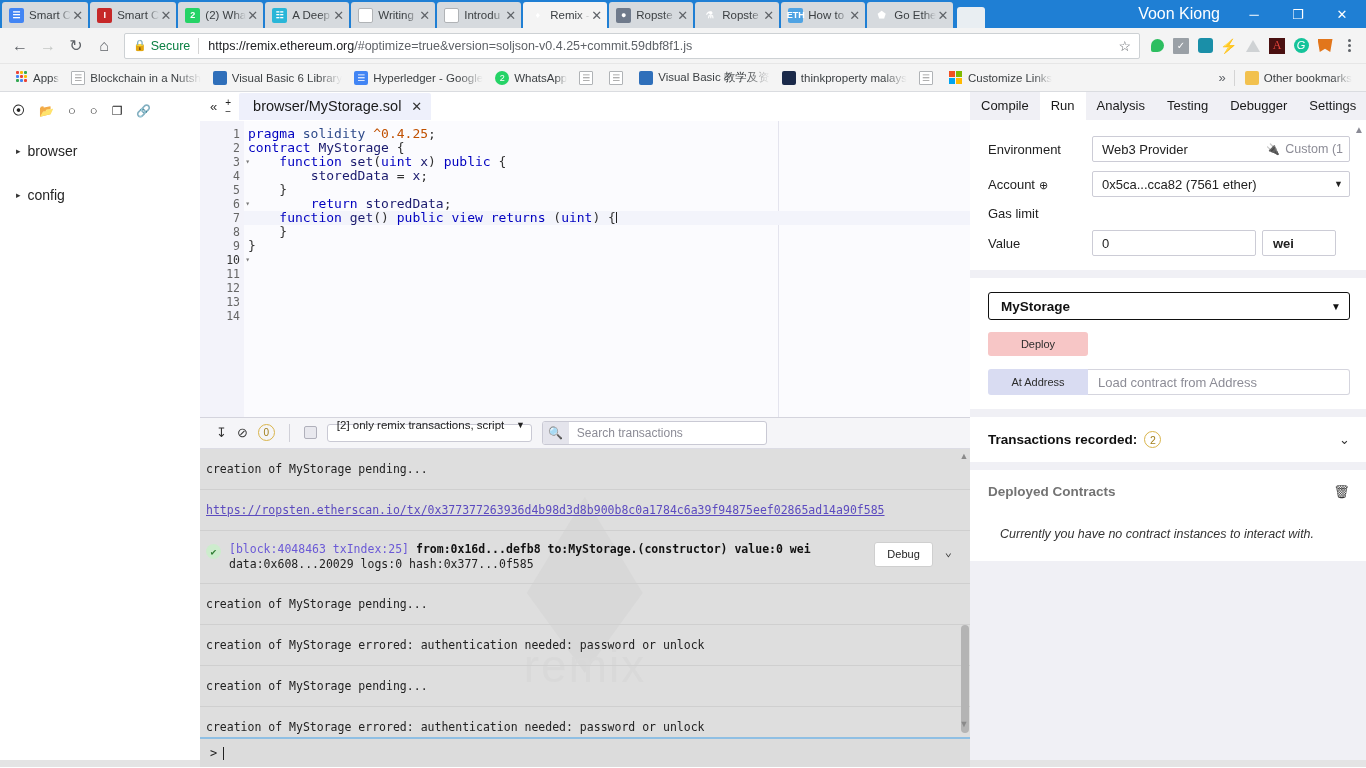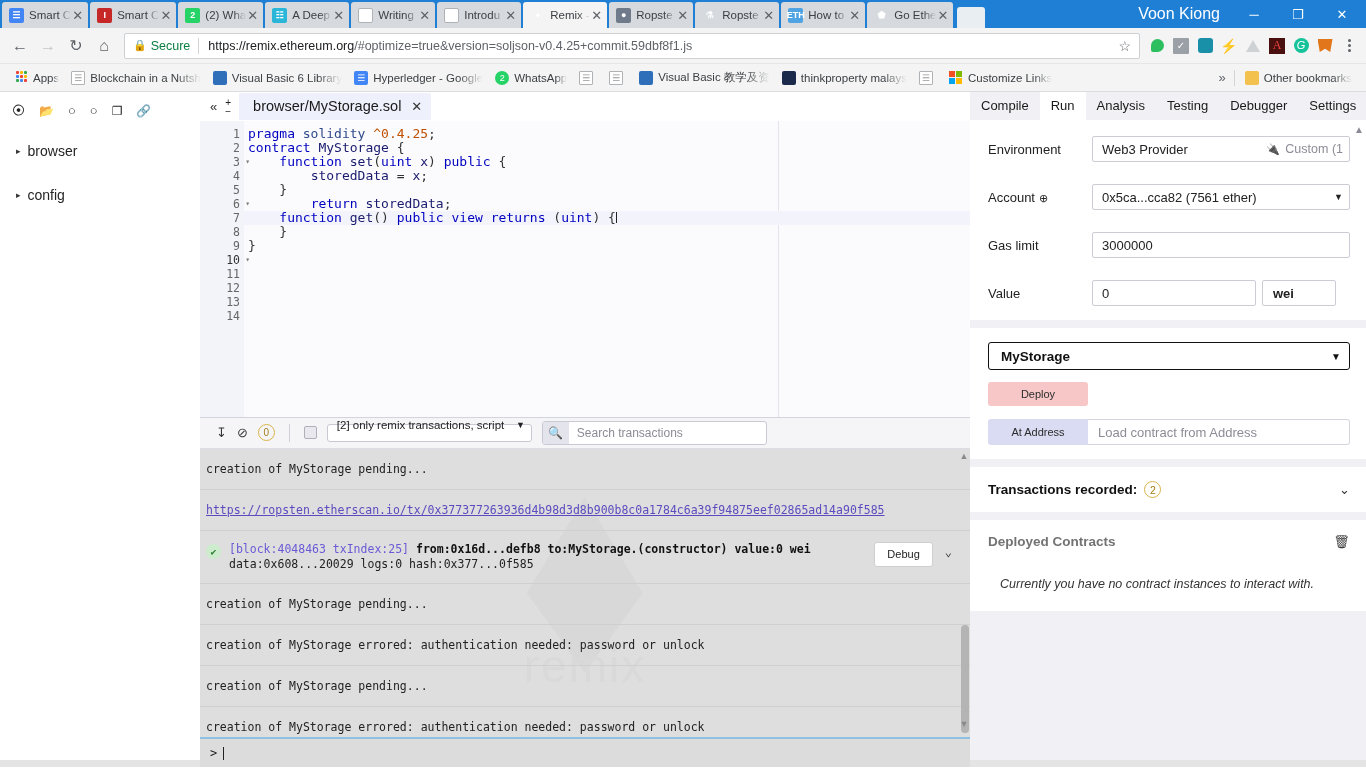--- a/index.html
+++ b/index.html
@@ -461,21 +461,21 @@
     color:#8a8a95; font-size:10px;
   }
   .rp-card {
     background: #fff;
     margin: 0 0 8px 0;
     padding: 14px 16px 14px 18px;
   }
   .rp-card.first { padding-top: 16px; }
   .row {
     display: flex; align-items: center;
-    margin-bottom: 22px;
+    margin-bottom: 9px;
     font-size: 13px;
   }
   .row .lab { width: 104px; flex: 0 0 104px; color: #222; font-size:13px; }
   .row .lab .plus { font-size:11px; margin-left:4px; }
   .field {
     flex: 1 1 auto;
     height: 26px;
     border: 1px solid #ccccd6;
     background: #fff;
     font-size: 13px;
@@ -890,23 +890,20 @@
         <span class="lab">
           <span>Account</span><span class="plus">⊕</span>
         </span>
         <span class="field">
           <span class="txt">0x5ca...cca82 (7561 ether)</span>
           <span class="car">▼</span>
         </span>
       </div>
       <div class="row">
         <span class="lab">Gas limit</span>
-        <span class="field">
-          <span class="txt">3000000</span>
-        </span>
       </div>
       <div class="row" style="margin-bottom:0;">
         <span class="lab">Value</span>
         <span class="field" style="flex:0 0 164px;">
           <span class="txt">0</span>
         </span>
         <span class="unitbox">
           <span>wei</span>
         </span>
       </div>

